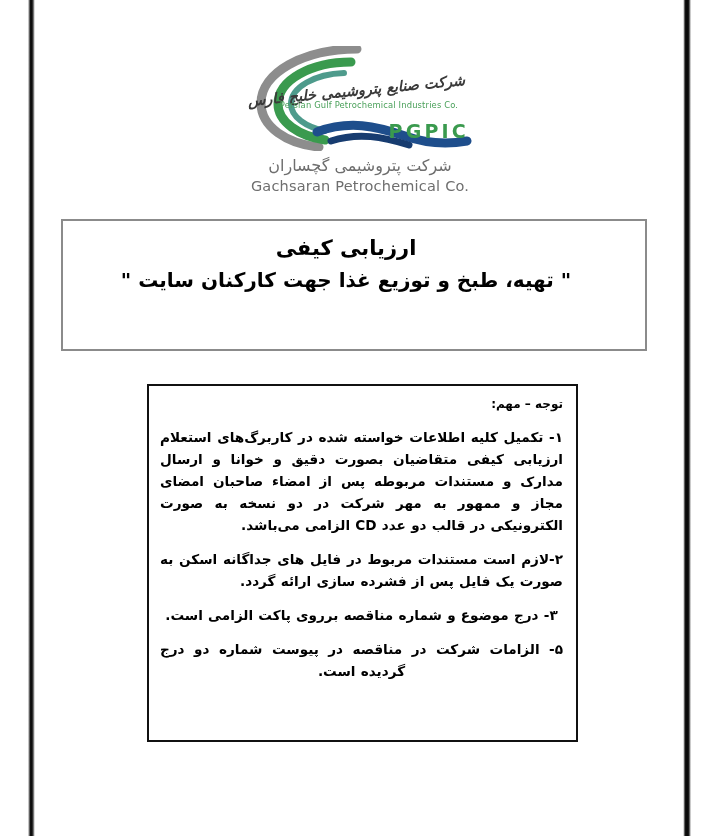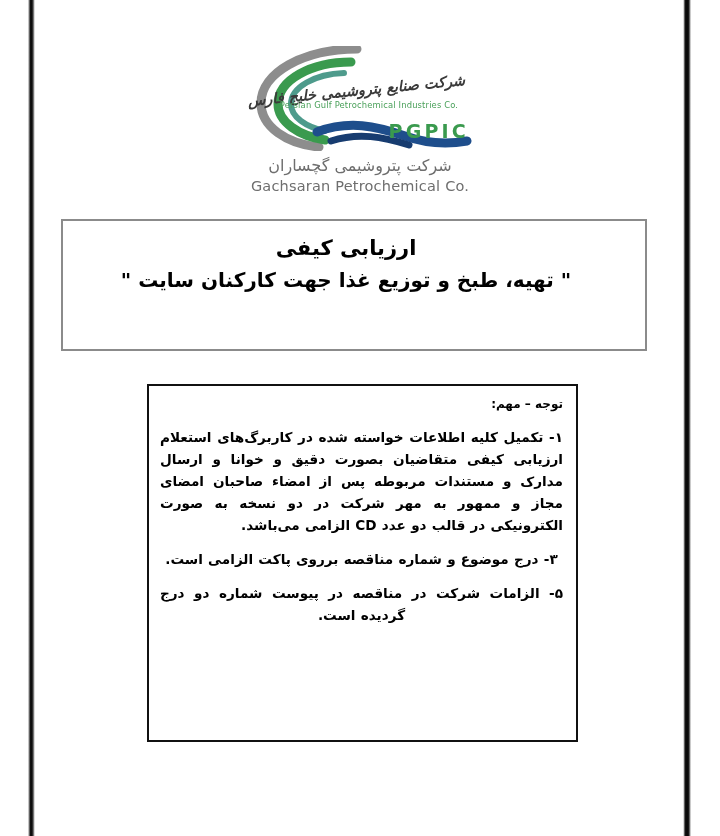--- a/index.html
+++ b/index.html
@@ -214,18 +214,19 @@
     <div class="inner">
       <div class="title-line title-line-1">ارزیابی کیفی</div>
       <div class="title-line title-line-3">" تهیه، طبخ و توزیع غذا جهت کارکنان سایت "</div>
     </div>
   </div>
 
   <div id="notice-box">
     <div class="inner">
       <div class="notice-heading">توجه – مهم:</div>
       <div class="notice-item">۱- تکمیل کلیه اطلاعات خواسته شده در کاربرگ‌های استعلام ارزیابی کیفی متقاضیان بصورت دقیق و خوانا و ارسال مدارک و مستندات مربوطه پس از امضاء صاحبان امضای مجاز و ممهور به مهر شرکت در دو نسخه به صورت الکترونیکی در قالب دو عدد  CD الزامی می‌باشد.</div>
+      <div class="notice-item">۲-لازم است مستندات مربوط در فایل های جداگانه اسکن به صورت یک فایل پس از فشرده سازی ارائه گردد.</div>
       <div class="notice-item center-last">۳- درج موضوع و شماره مناقصه برروی پاکت الزامی است.</div>
       <div class="notice-item center-last">۵- الزامات شرکت در مناقصه در پیوست شماره دو درج گردیده است.</div>
     </div>
   </div>
 
 </div>
 
 </body></html>

